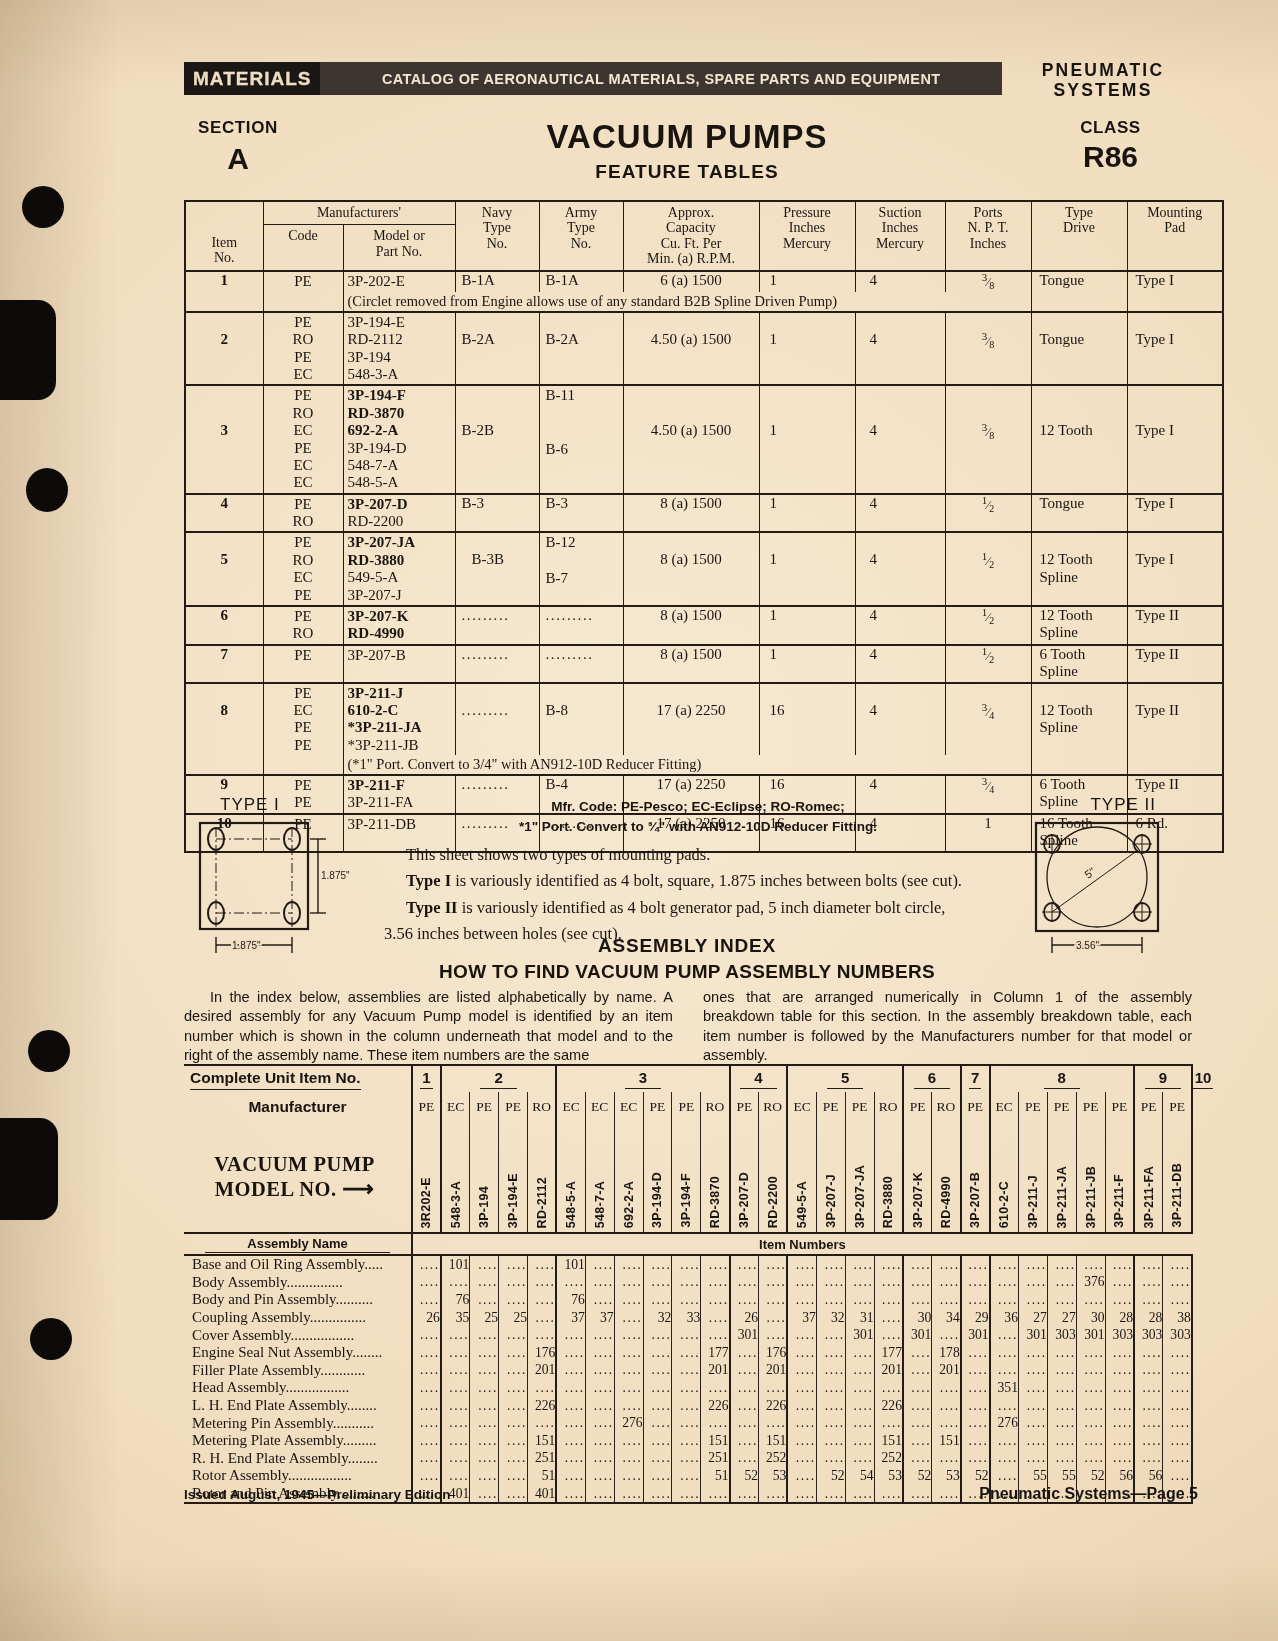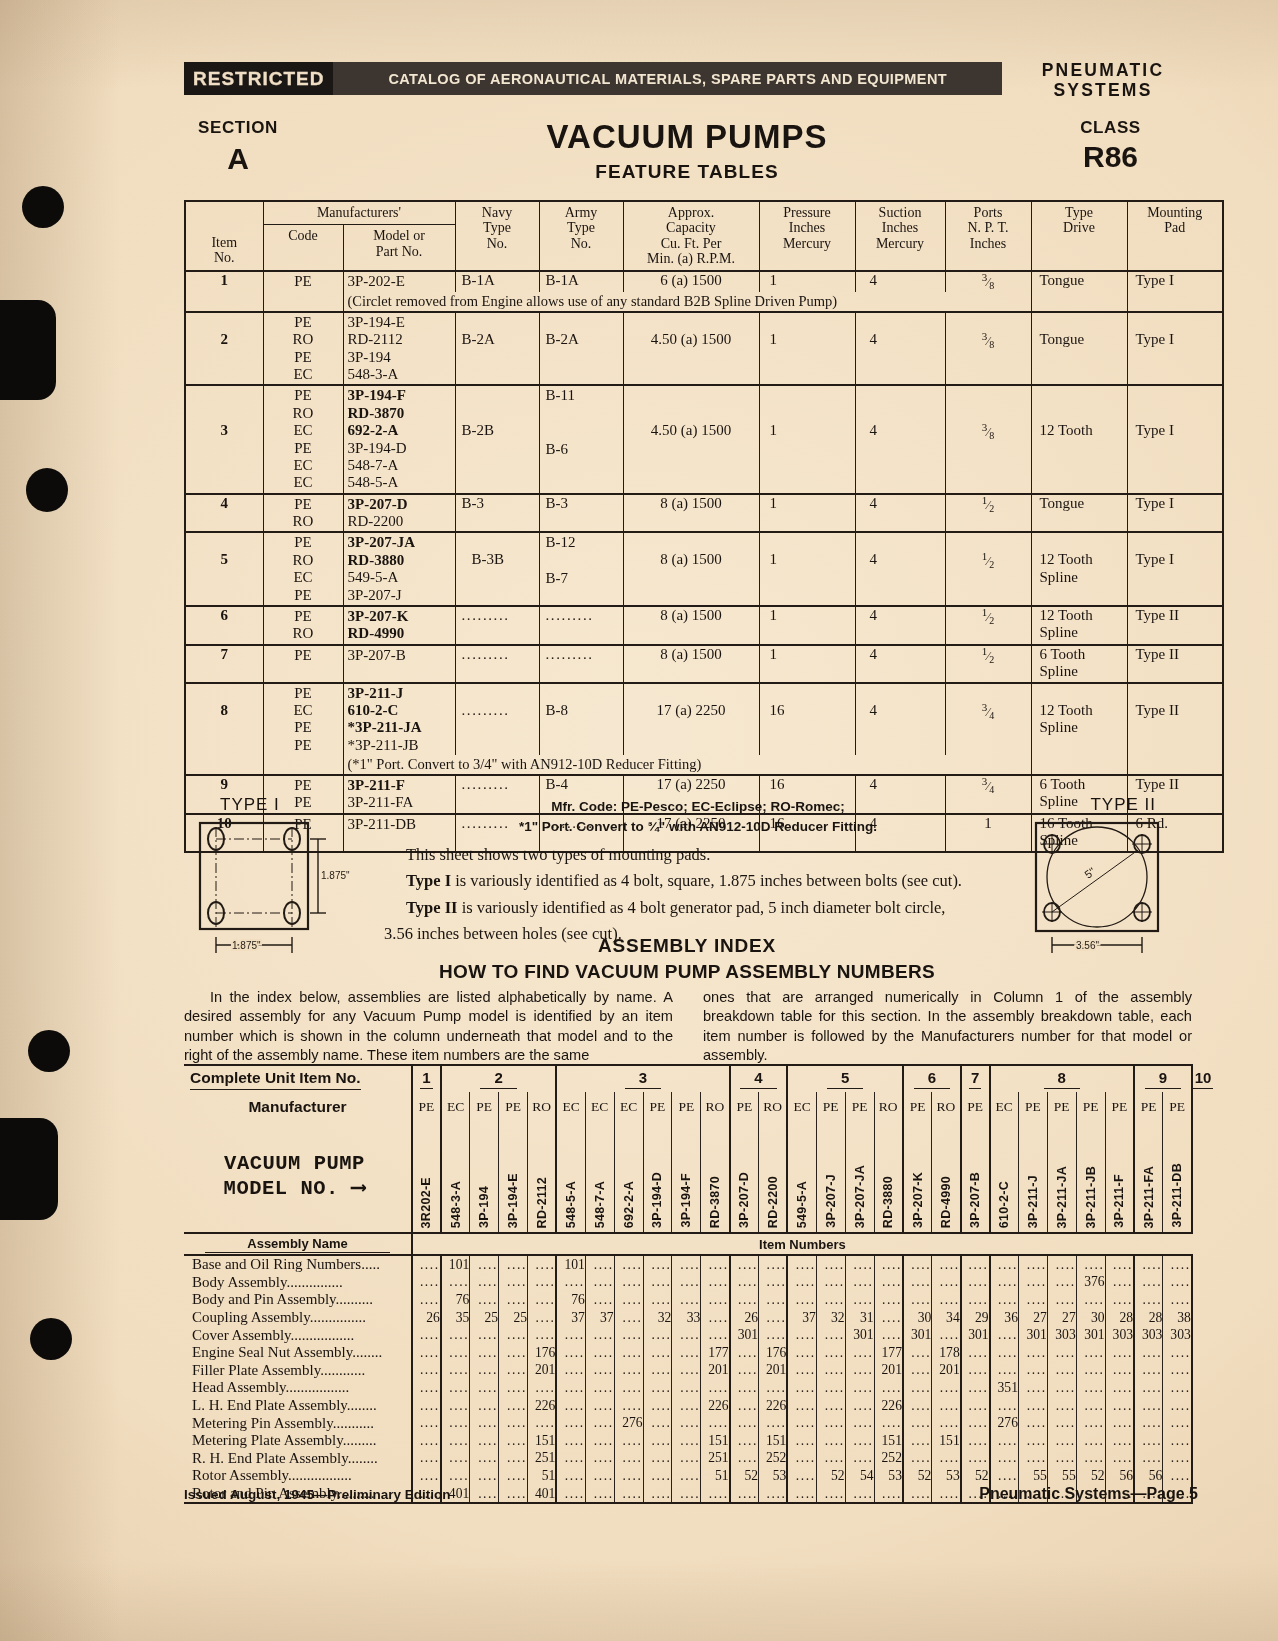--- a/index.html
+++ b/index.html
@@ -132,21 +132,21 @@
   .mfHdr td{height:30px;text-align:center;vertical-align:middle;font-size:13.5px;
     font-family:"Liberation Serif",serif;}
   .mfHdr td.lbl{font-family:"Liberation Sans",sans-serif;font-weight:bold;font-size:15.5px;text-align:center;}
   .modelRow td{height:110px;vertical-align:bottom;text-align:center;padding-bottom:2px;}
   .vert{
     writing-mode:vertical-rl;transform:rotate(180deg);
     font-family:"Liberation Sans",sans-serif;font-weight:bold;font-size:12.5px;
     letter-spacing:.3px;white-space:nowrap;display:inline-block;
   }
   .modelRow td.lbl{vertical-align:middle;text-align:center;
-     font-family:Liberation Mono, monospace;font-weight:bold;font-size:20.5px;line-height:1.2;
+     font-family:Liberation Serif, serif;font-weight:bold;font-size:20.5px;line-height:1.2;
      letter-spacing:.5px;padding:0 6px 0 0;}
   .anHdr td{height:20px;text-align:center;vertical-align:middle;
      font-family:"Liberation Sans",sans-serif;font-weight:bold;font-size:13px;}
   .anHdr td.lbl{border-bottom:none;}
   .anHdr td.lbl span{display:inline-block;border-bottom:1.6px solid #231c16;padding:0 42px 1px;}
   .dataRow td{height:17.6px;text-align:right;vertical-align:middle;padding-right:3px;font-size:13.6px;}
   .dataRow td.name{text-align:left;padding-left:8px;font-size:15px;white-space:nowrap;}
   .midrule td{height:0;border-bottom:1.6px solid #231c16;}
 
   
@@ -163,21 +163,21 @@
 <div class="hole" style="left:22px;top:186px;width:42px;height:42px;"></div>
 <div class="notch" style="left:0px;top:300px;width:56px;height:100px;border-radius:0 18px 18px 0;"></div>
 <div class="hole" style="left:26px;top:468px;width:42px;height:44px;"></div>
 <div class="hole" style="left:28px;top:1030px;width:42px;height:42px;"></div>
 <div class="notch" style="left:0px;top:1118px;width:58px;height:102px;border-radius:0 18px 18px 0;"></div>
 <div class="hole" style="left:30px;top:1318px;width:42px;height:42px;"></div>
 
 <div class="content">
 
   <div class="topbar">
-    <div class="restricted">RESTRICTED</div>
+    <div class="restricted">MATERIALS</div>
     <div class="catline">CATALOG OF AERONAUTICAL MATERIALS, SPARE PARTS AND EQUIPMENT</div>
   </div>
   <div class="pneu">
     <div>PNEUMATIC</div>
     <div>SYSTEMS</div>
   </div>
 
   <div class="sectionbox">
     <div class="lbl">SECTION</div>
     <div class="val">A</div>
@@ -685,21 +685,21 @@
           </tr>
           <tr class="anHdr">
             <td class="lbl vheavy" style="border-top:2.2px solid #231c16;"><span>Assembly Name</span></td>
             <td colspan="27" style="border-top:2.2px solid #231c16;">Item Numbers</td>
           </tr>
           <tr class="midrule">
             <td style="border-bottom:2.2px solid #231c16;" class="vheavy"></td>
             <td colspan="27" style="border-bottom:2.2px solid #231c16;"></td>
           </tr>
           <tr class="dataRow">
-            <td class="name vheavy">Base and Oil Ring Numbers.....</td>
+            <td class="name vheavy">Base and Oil Ring Assembly.....</td>
             <td class="vheavy dots">....</td>
             <td class="vline">101</td>
             <td class="vline dots">....</td>
             <td class="vline dots">....</td>
             <td class="vheavy dots">....</td>
             <td class="vline">101</td>
             <td class="vline dots">....</td>
             <td class="vline dots">....</td>
             <td class="vline dots">....</td>
             <td class="vline dots">....</td>

